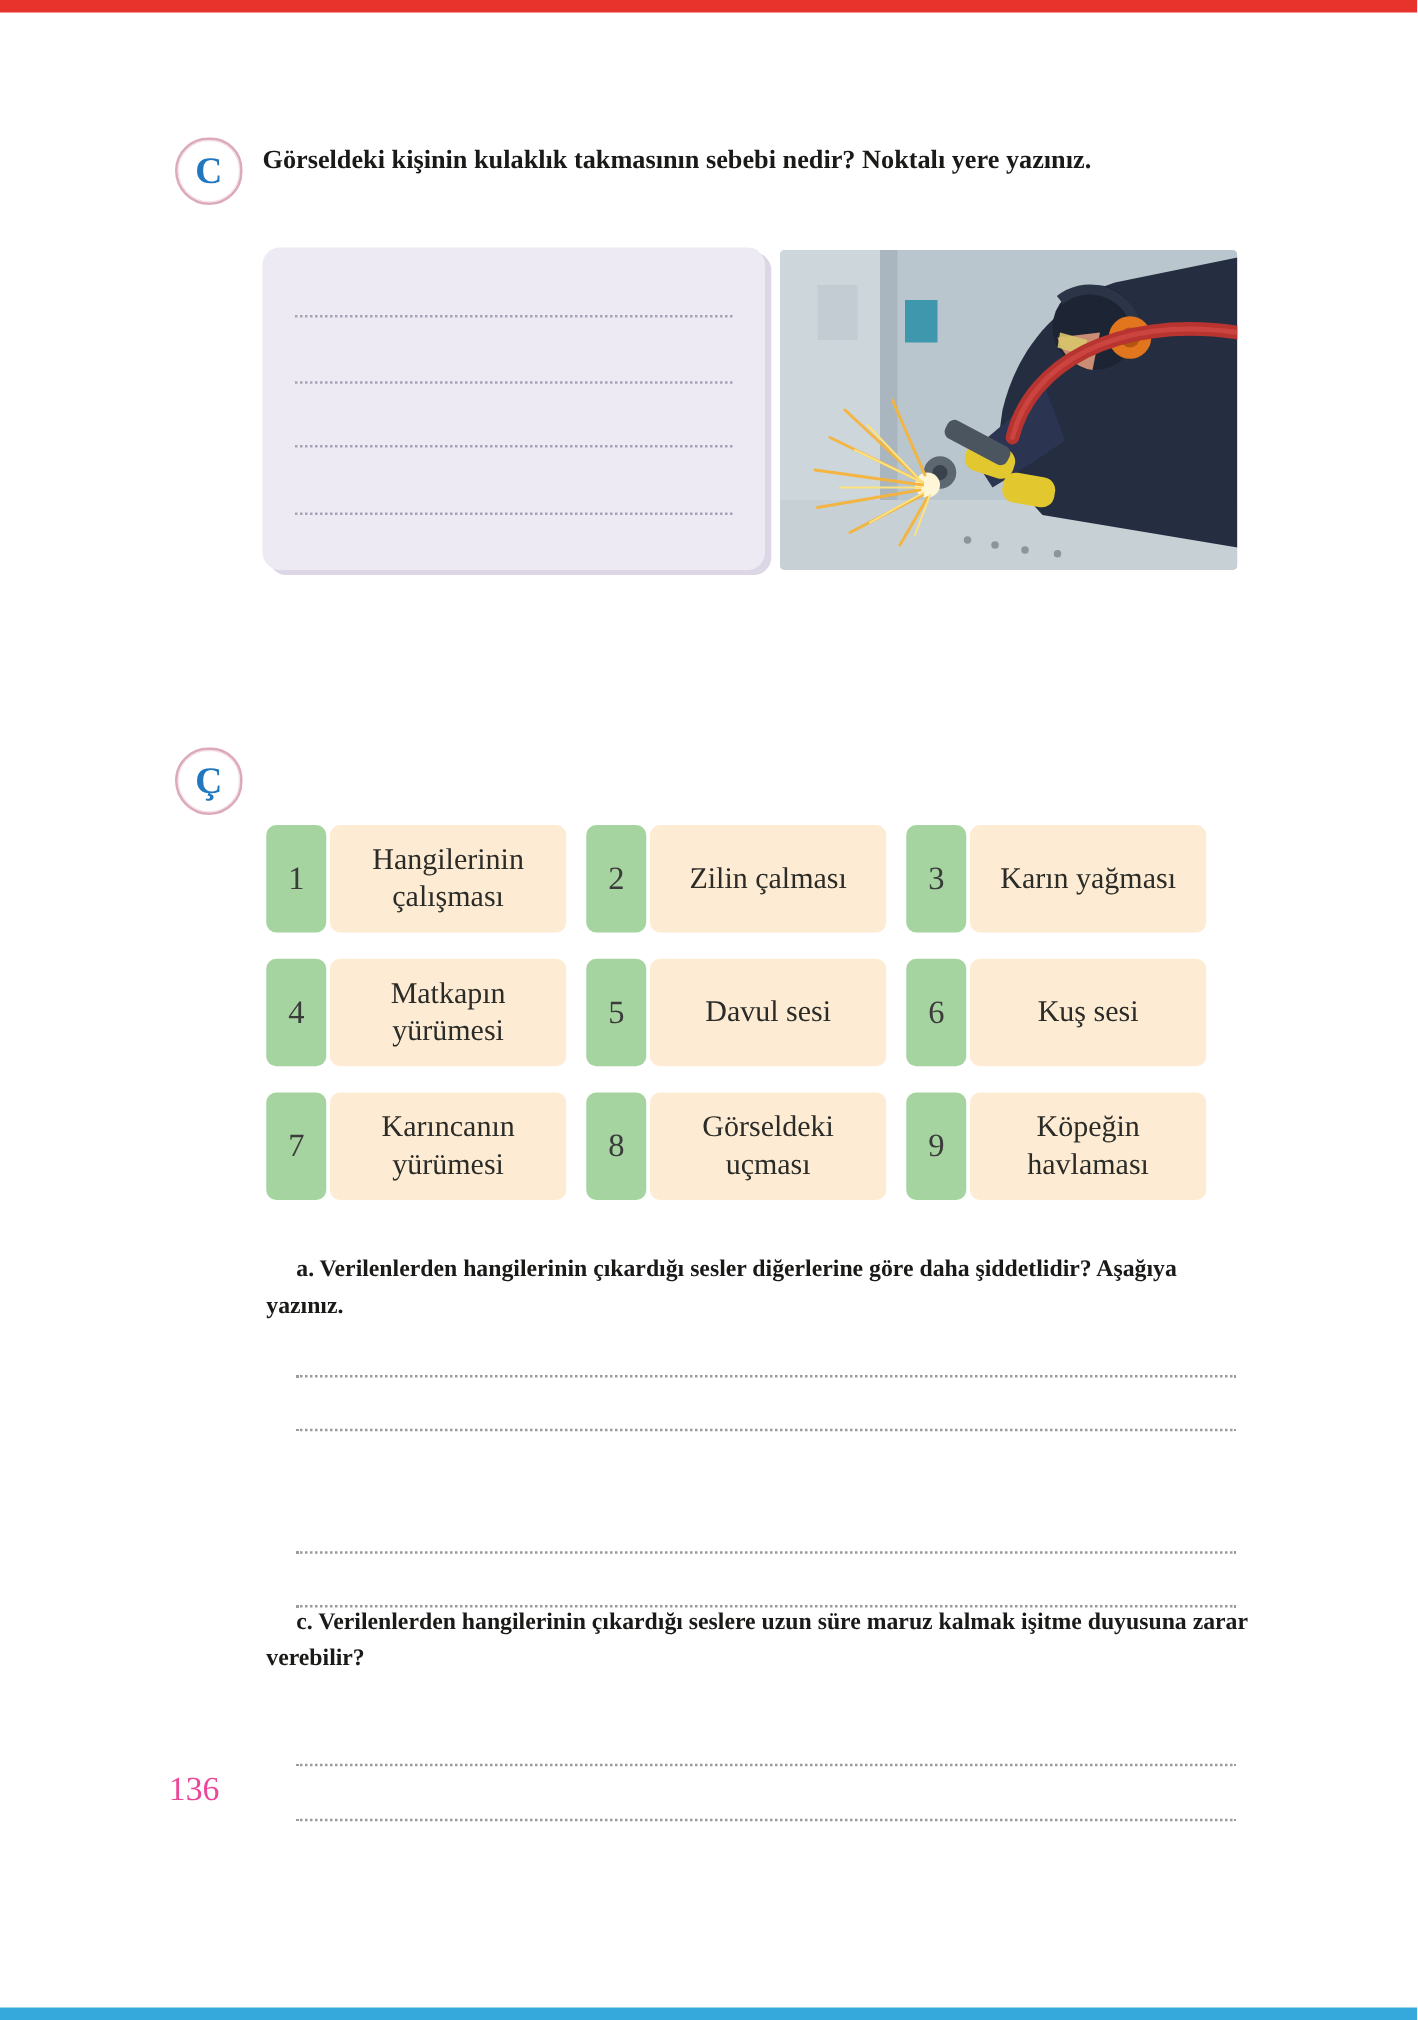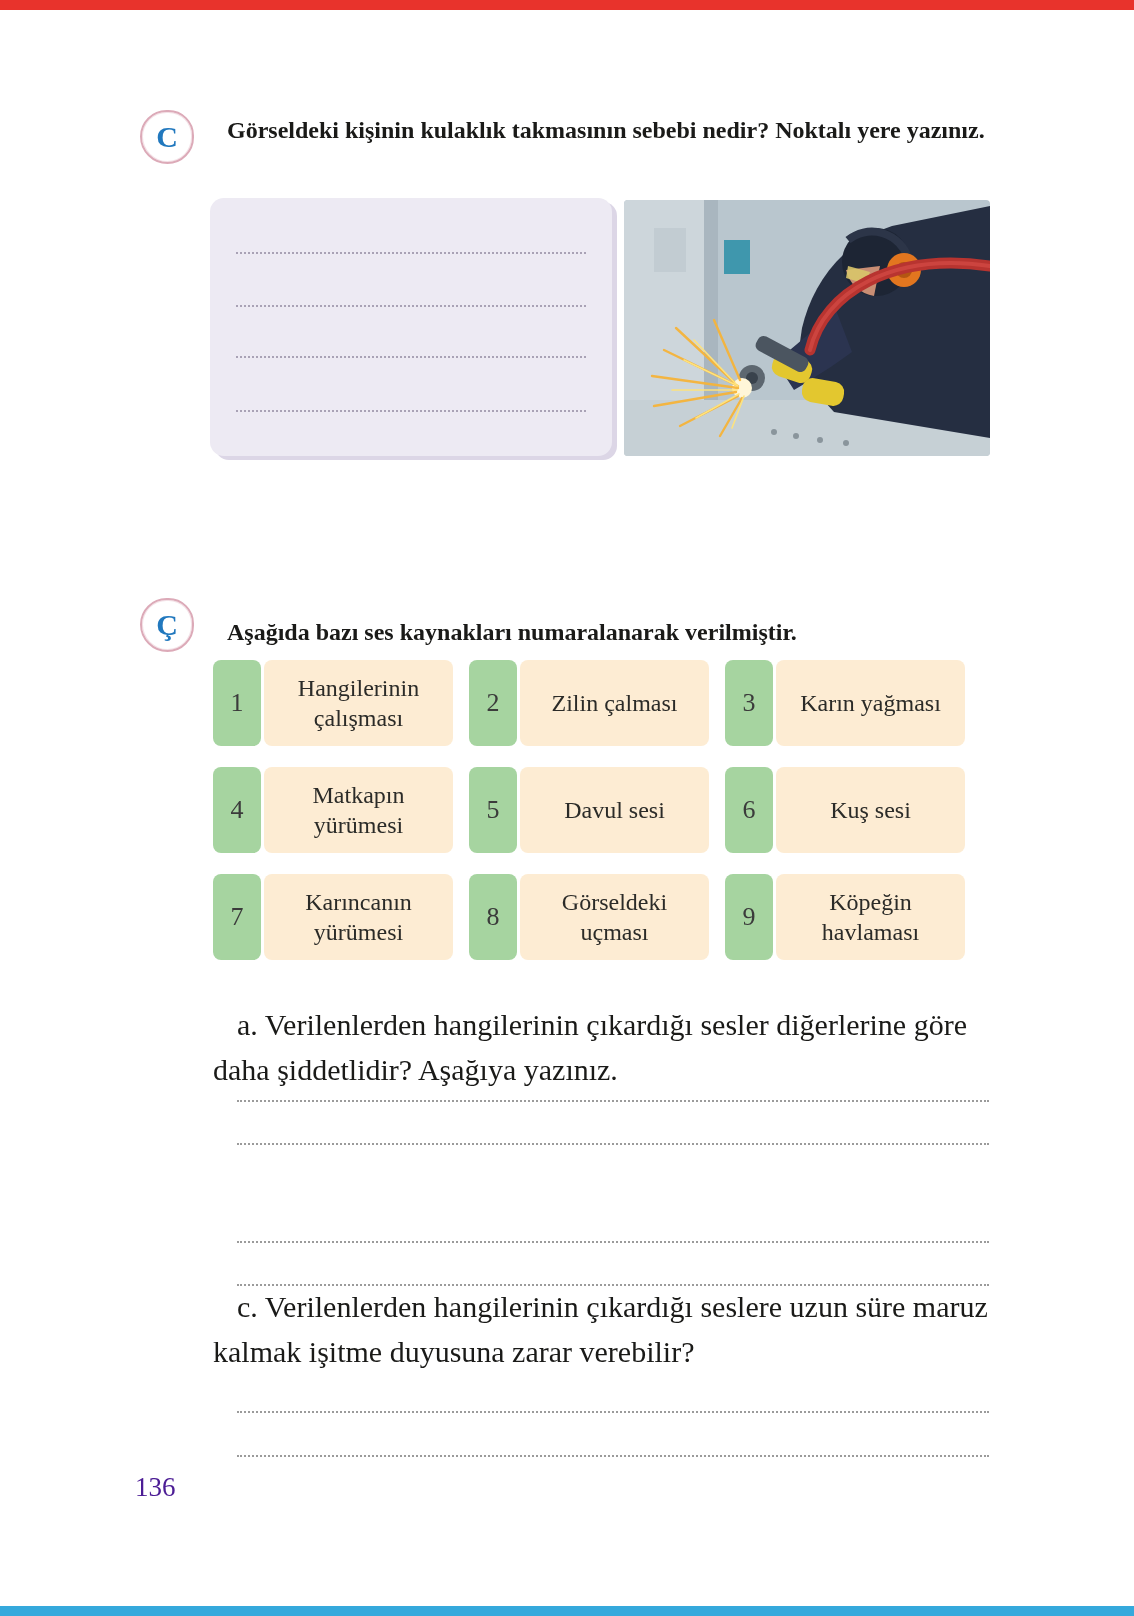--- a/index.html
+++ b/index.html
@@ -31,23 +31,23 @@
   }
   .letter-circle span {
     color: #2178be;
     font-size: 30px;
     font-weight: bold;
   }
   .circle-c { left: 140px; top: 110px; }
   .circle-ch { left: 140px; top: 598px; }
   .q-head {
     position: absolute;
-    left: 227px;
+    left: 210px;
     width: 786px;
-    font-size: 24px;
+    font-size: 21px;
     font-weight: bold;
     line-height: 1.5;
   }
   .q-c-text { top: 112px; }
   .intro-ch { top: 614px; }
 
   .answer-box {
     position: absolute;
     left: 210px; top: 198px;
     width: 402px; height: 258px;
@@ -98,45 +98,45 @@
     font-size: 24px;
     line-height: 1.25;
     padding: 4px 8px;
     color: #2b2b28;
   }
 
   .question {
     position: absolute;
     left: 213px;
     width: 792px;
-    font-size: 30px;
-    font-weight: normal;
+    font-size: 19px;
+    font-weight: bold;
     line-height: 1.5;
     text-indent: 24px;
   }
   .q-a { top: 1002px; }
   .q-b { top: 1183px; }
   .q-c2 { top: 1284px; }
   .q-b .u { text-decoration: underline; text-underline-offset: 4px; }
 
   .ans-line {
     position: absolute;
     left: 237px;
     width: 752px;
     border-bottom: 2px dotted #9b9b9b;
   }
   .al1 { top: 1100px; } .al2 { top: 1143px; }
   .al3 { top: 1241px; } .al4 { top: 1284px; }
   .al5 { top: 1411px; } .al6 { top: 1455px; }
 
   .page-number {
     position: absolute;
-    left: 135px; top: 1472px;
+    left: 135px; top: 1416px;
     font-size: 27px;
-    color: #4c1d95;
+    color: #ec4899;
   }
 </style>
 </head>
 <body>
 
 <div class="page">
 
   <div class="top-bar"></div>
 
   <div class="letter-circle circle-c">
@@ -196,21 +196,20 @@
         <circle cx="172" cy="236" r="3"></circle>
         <circle cx="196" cy="240" r="3"></circle>
         <circle cx="222" cy="243" r="3"></circle>
       </g>
     </svg>
   </div>
 
   <div class="letter-circle circle-ch">
     <span>Ç</span>
   </div>
-  <div class="q-head intro-ch">Aşağıda bazı ses kaynakları numaralanarak verilmiştir.</div>
 
   <div class="sources-grid">
     <div class="source-item">
       <div class="num-tile">1</div>
       <div class="label-box">Hangilerinin çalışması</div>
     </div>
     <div class="source-item">
       <div class="num-tile">2</div>
       <div class="label-box">Zilin çalması</div>
     </div>

